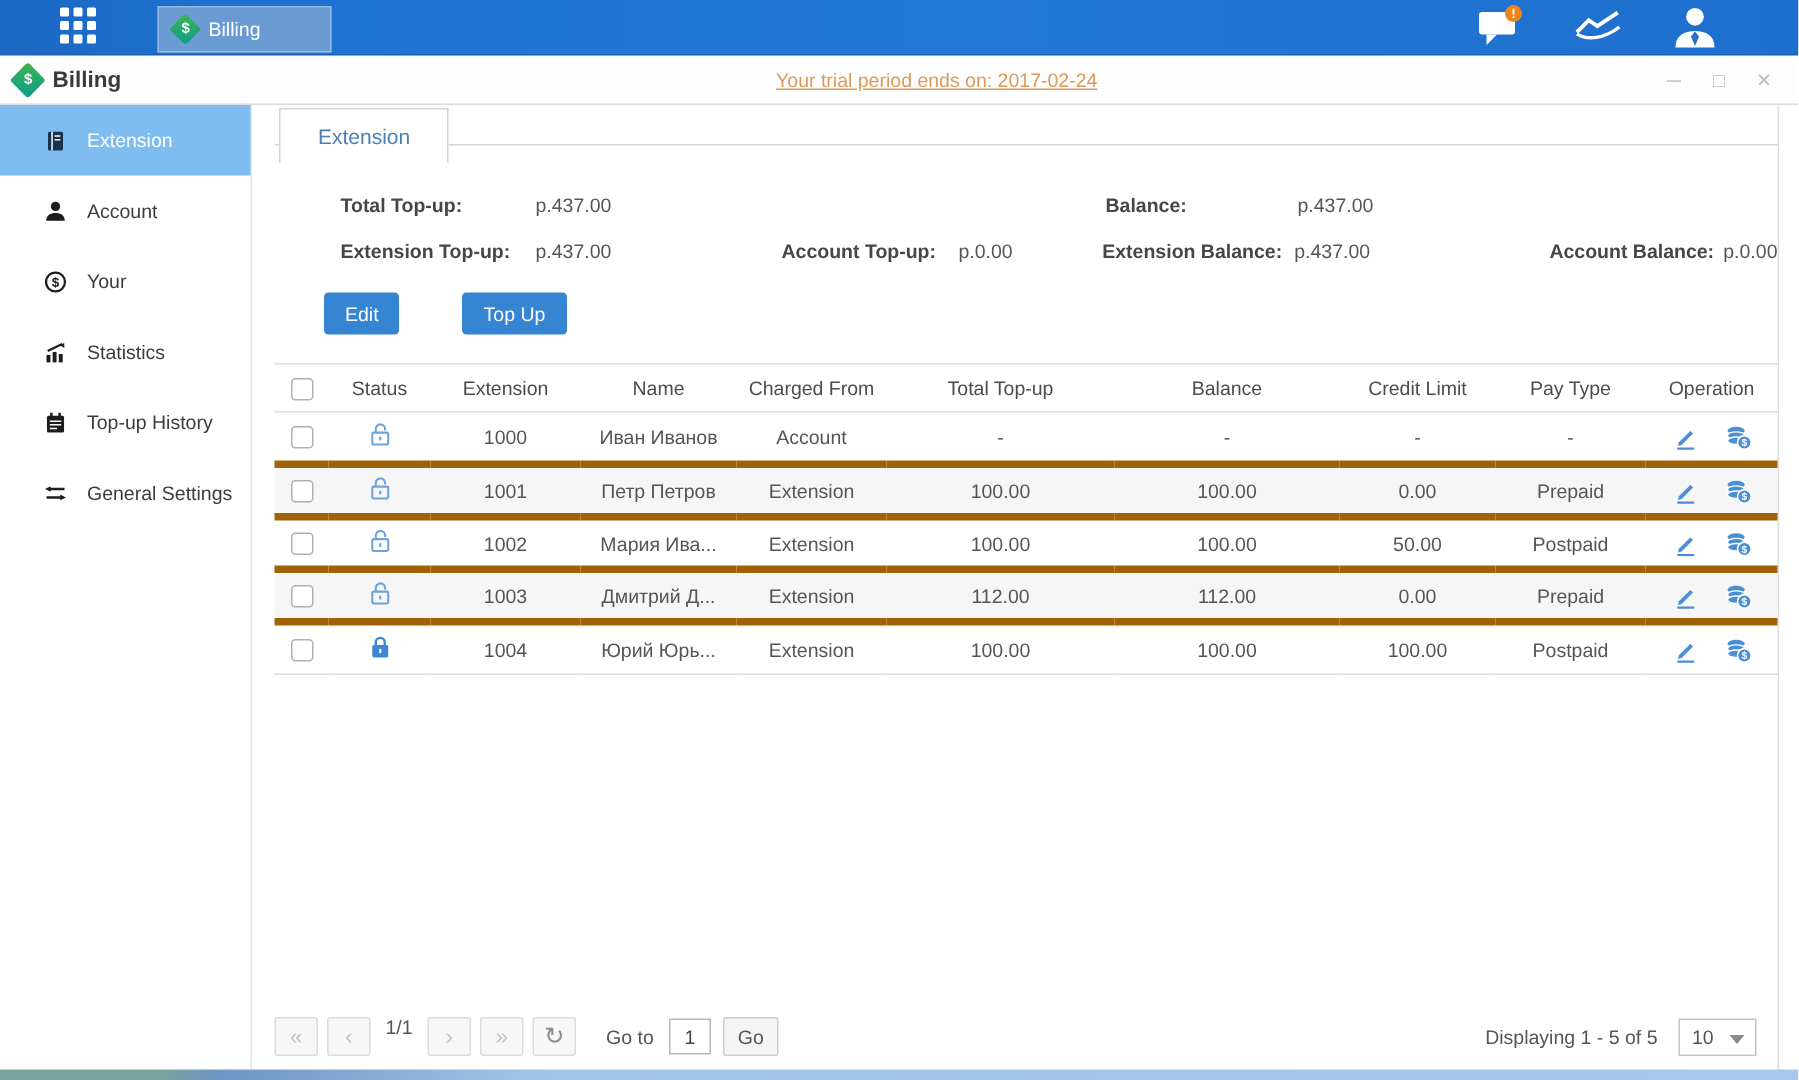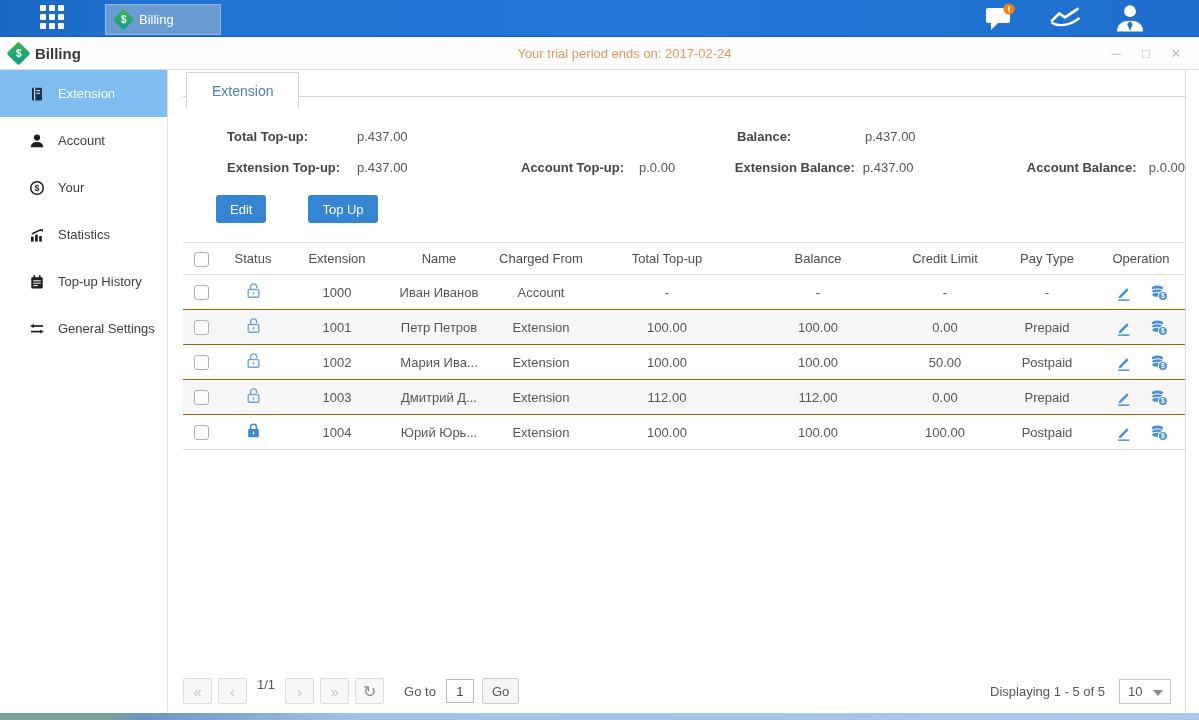--- a/index.html
+++ b/index.html
@@ -20,21 +20,21 @@
     border-radius:2px; display:flex; align-items:center; justify-content:center; flex:none; }
   .diamond b { transform:rotate(-45deg); color:#fff; font-size:10px; font-weight:bold; }
   .top-icons { margin-left:auto; display:flex; align-items:center; gap:30px; padding-right:52px; }
   .top-ic { width:34px; height:30px; cursor:pointer; }
 
   
   .titlebar { position:absolute; left:0; top:38px; width:100%; height:32px; background:#fdfdfd;
     border-bottom:1px solid #dcdcdc; display:flex; align-items:center; }
   .win-title { display:flex; align-items:center; gap:8px; padding-left:10px; width:260px; }
   .win-title .t { font-size:15px; font-weight:bold; color:#3a3a3a; }
-  .trial { flex:1; text-align:center; font-size:13px; color:#dc9a59; padding-right:120px; }
+  .trial { flex:1; text-align:center; font-size:13px; color:#dc9a59; padding-right:120px;text-decoration:underline; }
   .win-ctl { display:flex; align-items:center; gap:16px; padding-right:16px; color:#b7bec5; }
   .win-ctl span { font-size:13px; cursor:pointer; width:14px; text-align:center; }
 
   
   .sidebar { position:absolute; left:0; top:70px; width:168px; bottom:7px; background:#fff; border-right:1px solid #e2e2e2; }
   .side-item { height:47px; display:flex; align-items:center; gap:13px; padding-left:29px; cursor:pointer;
     color:#3c3c3c; font-size:13px; }
   .side-item svg { color:#1d1d1d; flex:none; }
   .side-item.active { background:#7fbdf0; color:#fff; }
   .side-item.active svg { color:#16344e; }
@@ -43,33 +43,33 @@
   .main { position:absolute; left:168px; top:70px; right:13px; bottom:7px; background:#fff;
     border-right:1px solid #dcdcdc; padding:0 0 0 15px; }
   .tabbar { position:relative; height:27px; border-bottom:1px solid #d6d6d6; margin-right:0; }
   .tab { position:absolute; left:3px; top:2px; height:37px; line-height:36px; background:#fff;
     border:1px solid #d4d4d4; border-bottom:1px solid #fff; padding:0 25px; z-index:2;
     color:#4b80b3; font-size:14px; cursor:pointer; }
 
   .stats { margin-top:24px; font-size:13px; color:#555; }
   .stats .row { display:flex; height:31px; align-items:center; }
   .stats .lbl { font-weight:bold; color:#464646;margin-left:44px; }
-  .w1 { width:130px; } .wv { width:120px; } .w2 { width:118px; } .w3 { width:128px; } .w4 { width:122px; }
+  .w1 { width:130px; } .wv { width:120px; } .w2 { width:118px; } .w3 { width:128px; } .w4 { width:122px;text-align:center; }
   .left-group { width:510px; display:flex; }
   .right-group { display:flex; }
 
   .btn-row { margin-top:12px; display:flex; gap:9px; }
   .btn { background:#3585d3; color:#fff; border:none; font-size:13px; height:28px; padding:0 14px;
     border-radius:3px; cursor:pointer; font-family:inherit;margin-left:33px; }
 
   
   table { border-collapse:collapse; table-layout:fixed; width:1002px; margin-top:19px; font-size:13px; color:#555; }
   thead tr { height:32px; border-top:1px solid #dcdcdc; border-bottom:1px solid #dcdcdc; }
   th { font-weight:normal; color:#4c4c4c; text-align:center; }
-  tbody tr { height:35px; border-bottom:1px solid #a16207; }
+  tbody tr { height:35px; border-bottom:5px solid #a16207; }
   tbody tr.alt { background:#f6f6f6; }
   tbody tr:last-child { border-bottom:1px solid #dcdcdc; }
   td { text-align:center; }
   .cb { display:inline-block; width:15px; height:15px; border:1px solid #b0b0b0; border-radius:3px; background:#fff;
     vertical-align:middle; cursor:pointer; }
   .op-icons { display:flex; justify-content:center; gap:18px; align-items:center; }
   .op-icons span { cursor:pointer; display:inline-flex; }
 
   
   .pager { position:absolute; left:15px; right:14px; bottom:8px; height:28px; display:flex; align-items:center; font-size:13px; color:#555; }

